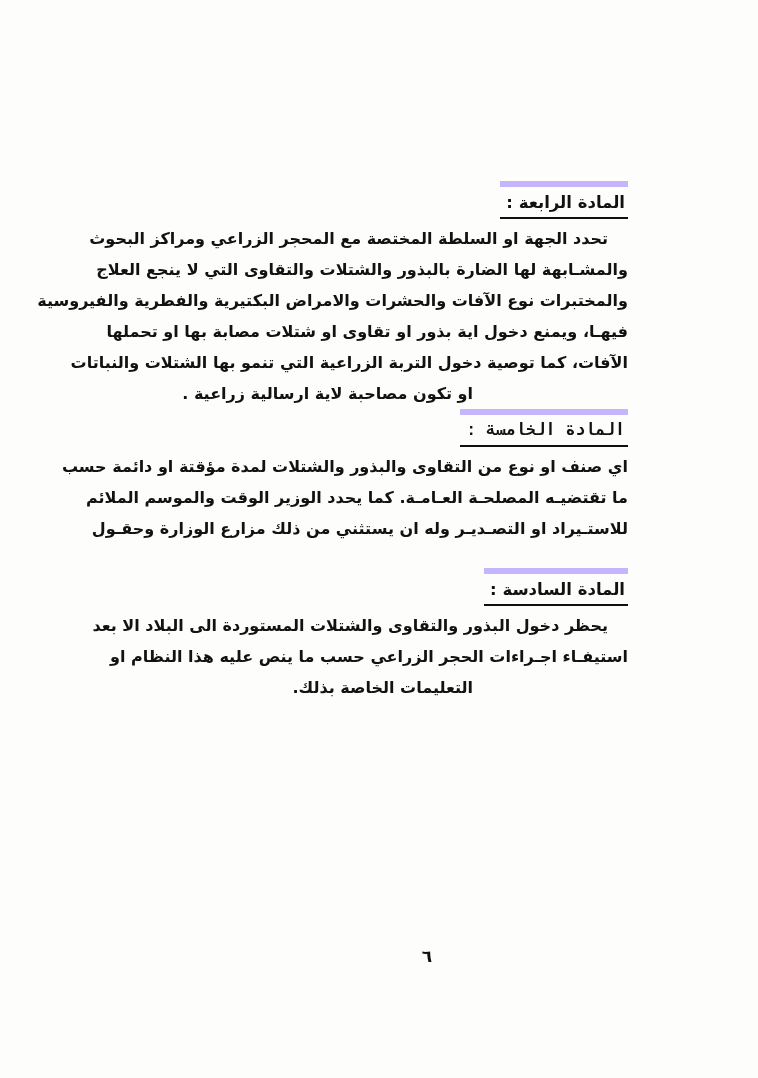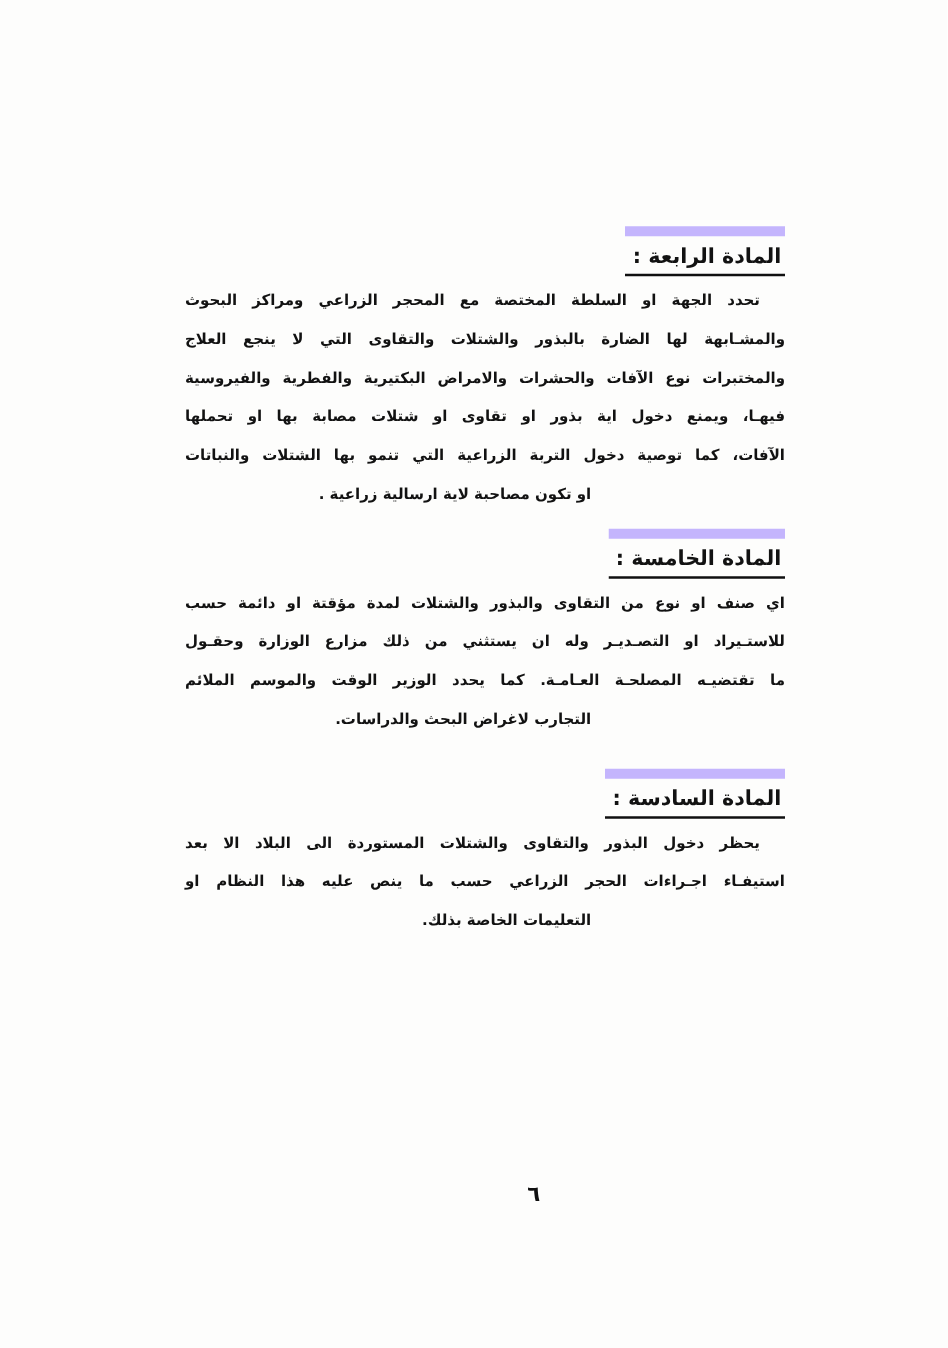--- a/index.html
+++ b/index.html
@@ -22,33 +22,33 @@
     top: 0;
     right: 130px;
     width: 480px;
   }
   .heading {
     display: inline-block;
     margin: 0;
     font-size: 16.5px;
     font-weight: 700;
     line-height: 22px;
-    border-top: 8px solid #c4b5fd;
+    border-top: 6px solid #c4b5fd;
     border-bottom: 2px solid #101010;
     padding: 5px 3px 3px 6px;
   }
   .h-1 { margin-top: 181px; }
-  .h-2 { margin-top: 12px; }
+  .h-2 { margin-top: 0; font-family: Liberation Mono, monospace; }
   .h-3 { margin-top: 24px; }
   .para {
     margin: 4px 0 0 0;
   }
   .line {
     direction: rtl;
-    font-size: 12px;
+    font-size: 16px;
     font-weight: 700;
     line-height: 31px;
     height: 31px;
     white-space: nowrap;
     text-align: justify;
     text-align-last: justify;
   }
   .line.first {
     padding-right: 20px;
   }
@@ -83,23 +83,22 @@
         <div class="line">فيهـا، ويمنع دخول اية بذور او تقاوى او شتلات مصابة بها او تحملها</div>
         <div class="line">الآفات، كما توصية دخول التربة الزراعية التي تنمو بها الشتلات والنباتات</div>
         <div class="line last">او تكون مصاحبة لاية ارسالية زراعية .</div>
       </div>
     </section>
 
     <section>
       <h2 class="heading h-2">المادة الخامسة :</h2>
       <div class="para">
         <div class="line">اي صنف او نوع من التقاوى والبذور والشتلات لمدة مؤقتة او دائمة حسب</div>
+        <div class="line">ما تقتضيـه المصلحـة العـامـة. كما يحدد الوزير الوقت والموسم الملائم</div>
         <div class="line">للاستـيراد او التصـديـر وله ان يستثني من ذلك مزارع الوزارة وحقـول</div>
-        <div class="line">ما تقتضيـه المصلحـة العـامـة. كما يحدد الوزير الوقت والموسم الملائم</div>
-        <div class="line last">التجارب لاغراض البحث والدراسات.</div>
       </div>
     </section>
 
     <section>
       <h2 class="heading h-3">المادة السادسة :</h2>
       <div class="para">
         <div class="line first">يحظر دخول البذور والتقاوى والشتلات المستوردة الى البلاد الا بعد</div>
         <div class="line">استيفـاء اجـراءات الحجر الزراعي حسب ما ينص عليه هذا النظام او</div>
         <div class="line last">التعليمات الخاصة بذلك.</div>
       </div>

